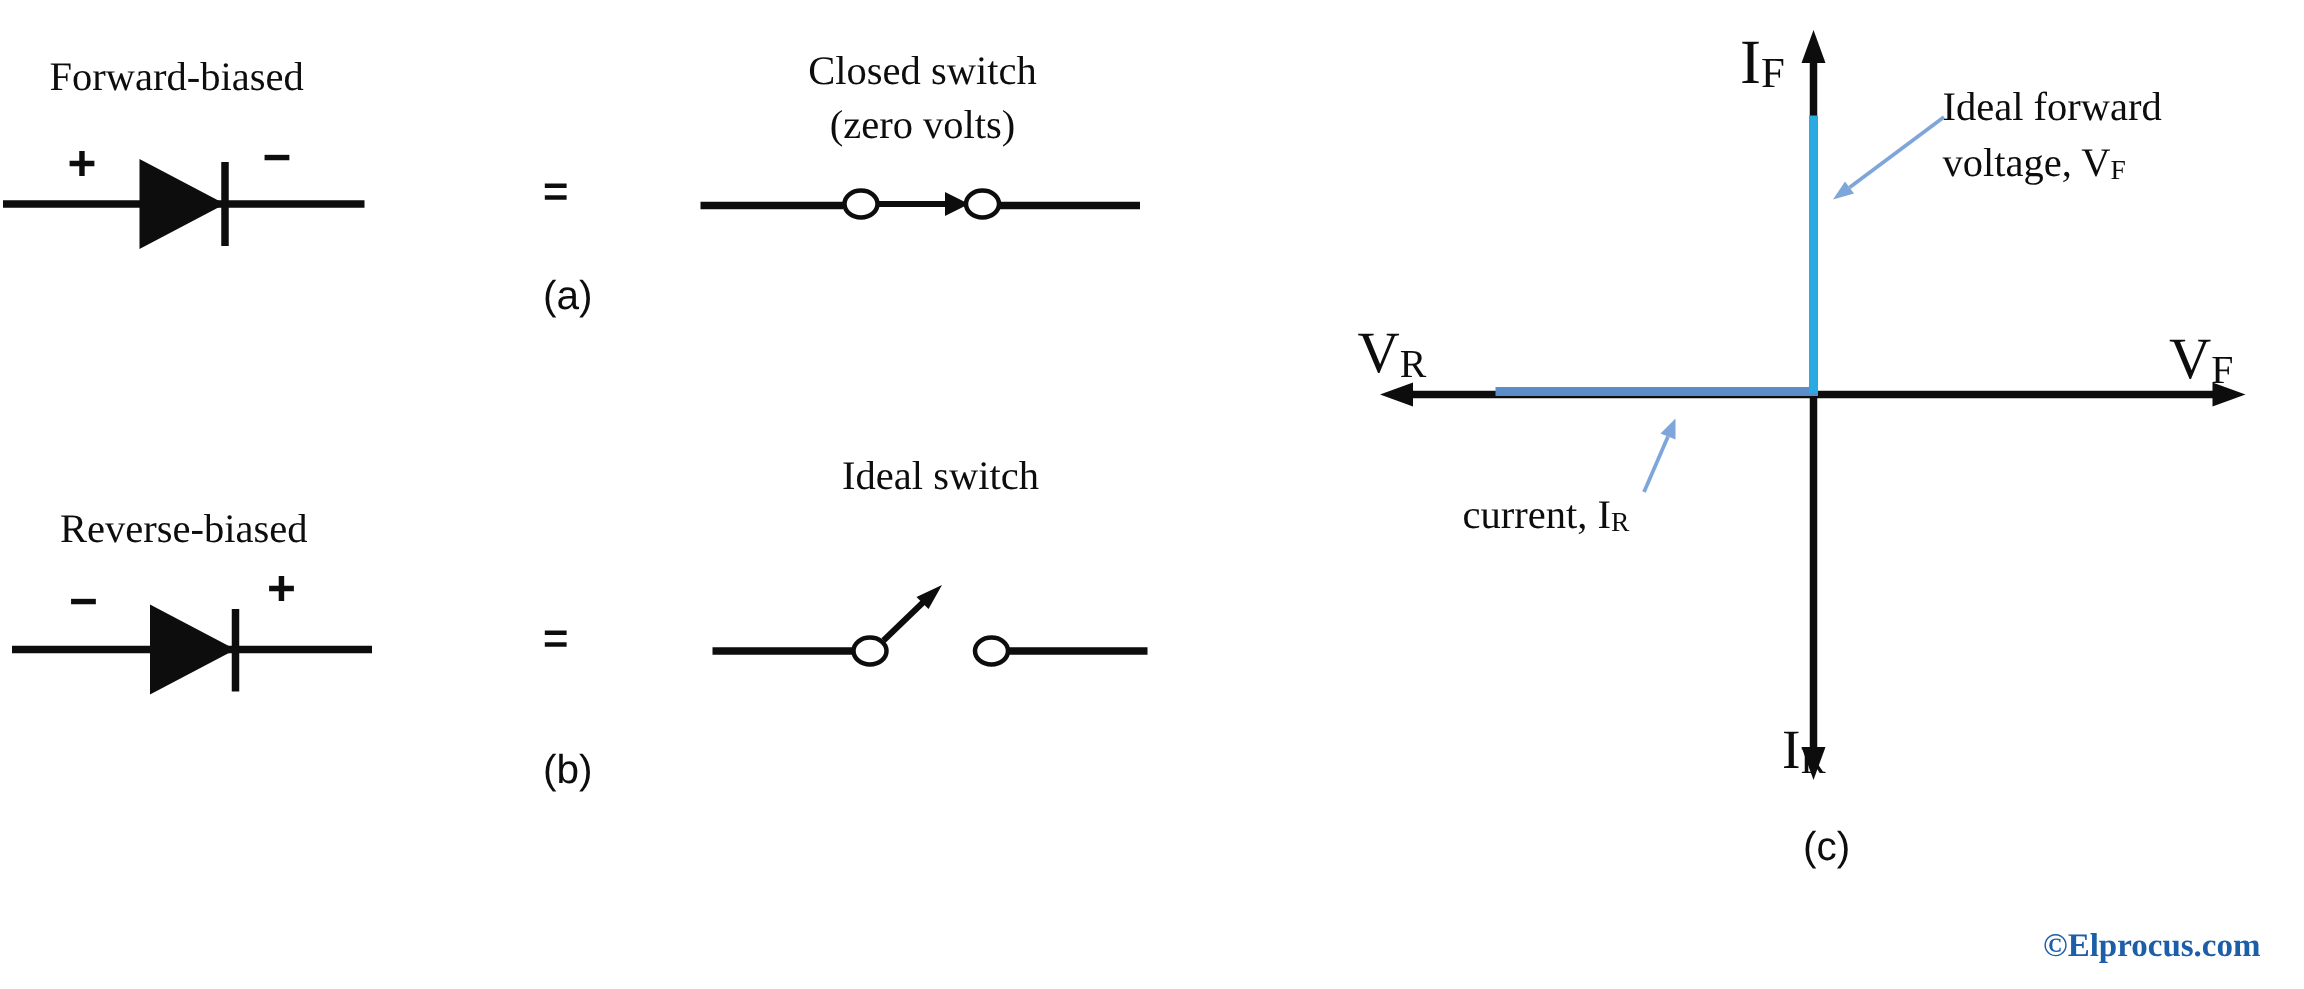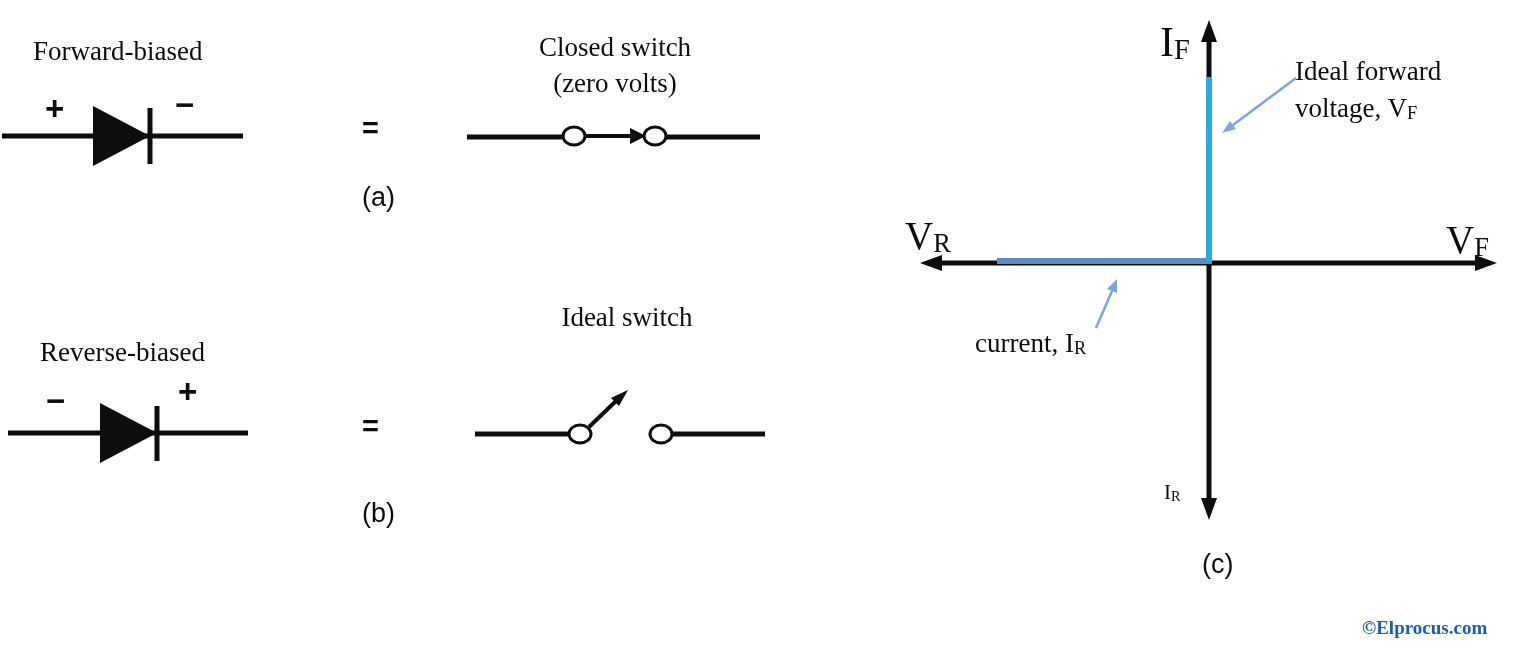--- a/index.html
+++ b/index.html
@@ -26,21 +26,21 @@
   .serif27{font-size:27px;}
   .serif28{font-size:28px;}
   .sign{font-family:"Liberation Sans", sans-serif;font-size:33px;font-weight:700;}
   .equals{font-family:"Liberation Sans", sans-serif;font-size:29px;font-weight:600;}
   .caption{font-family:"Liberation Sans", sans-serif;font-size:27px;font-weight:400;}
   .center{text-align:center;}
   .axis-label{font-size:39px;}
   .axis-label sub, .annsub{font-size:0.68em;position:relative;top:0.12em;vertical-align:baseline;}
   sub{line-height:0;}
   .ann-text{font-size:27px;line-height:37px;}
-  .watermark{font-size:19px;font-weight:700;color:var(--wm);}
+  .watermark{font-size:22px;font-weight:700;color:var(--wm);}
 </style>
 </head>
 <body>
 
 <div class="canvas">
 
   <svg class="art" viewBox="0 0 1536 659">
 
     <g>
       <line class="stroke-ink" x1="2" y1="136" x2="243" y2="136" stroke-width="5"></line>
@@ -107,21 +107,21 @@
   <div class="txt serif27" style="left:40px;top:317px;margin-top:20px;">Reverse-biased</div>
   <div class="txt sign" style="left:46px;top:382px;">−</div>
   <div class="txt sign" style="left:178px;top:373px;">+</div>
   <div class="txt equals" style="left:362px;top:410px;">=</div>
   <div class="txt serif27 center" style="left:522px;top:302px;width:210px;">Ideal switch</div>
   <div class="txt caption" style="left:362px;top:498px;">(b)</div>
 
   <div class="txt axis-label" style="left:1160px;top:18px;font-size:42px;"><span>I</span><sub>F</sub></div>
   <div class="txt axis-label" style="left:905px;top:214px;"><span>V</span><sub>R</sub></div>
   <div class="txt axis-label" style="left:1446px;top:218px;text-align:center;"><span>V</span><sub>F</sub></div>
-  <div class="txt axis-label" style="left:1164px;top:480px;font-size:21px;"><span>I</span><sub>R</sub></div>
+  <div class="txt axis-label" style="left:1188px;top:480px;font-size:37px;"><span>I</span><sub>R</sub></div>
 
   <div class="txt ann-text" style="left:1295px;top:53px;">
     <div>Ideal forward</div>
     <div><span>voltage, V</span><sub class="annsub">F</sub></div>
   </div>
 
   <div class="txt ann-text" style="left:975px;top:325px;">
     <div><span>current, I</span><sub class="annsub">R</sub></div>
   </div>
 

